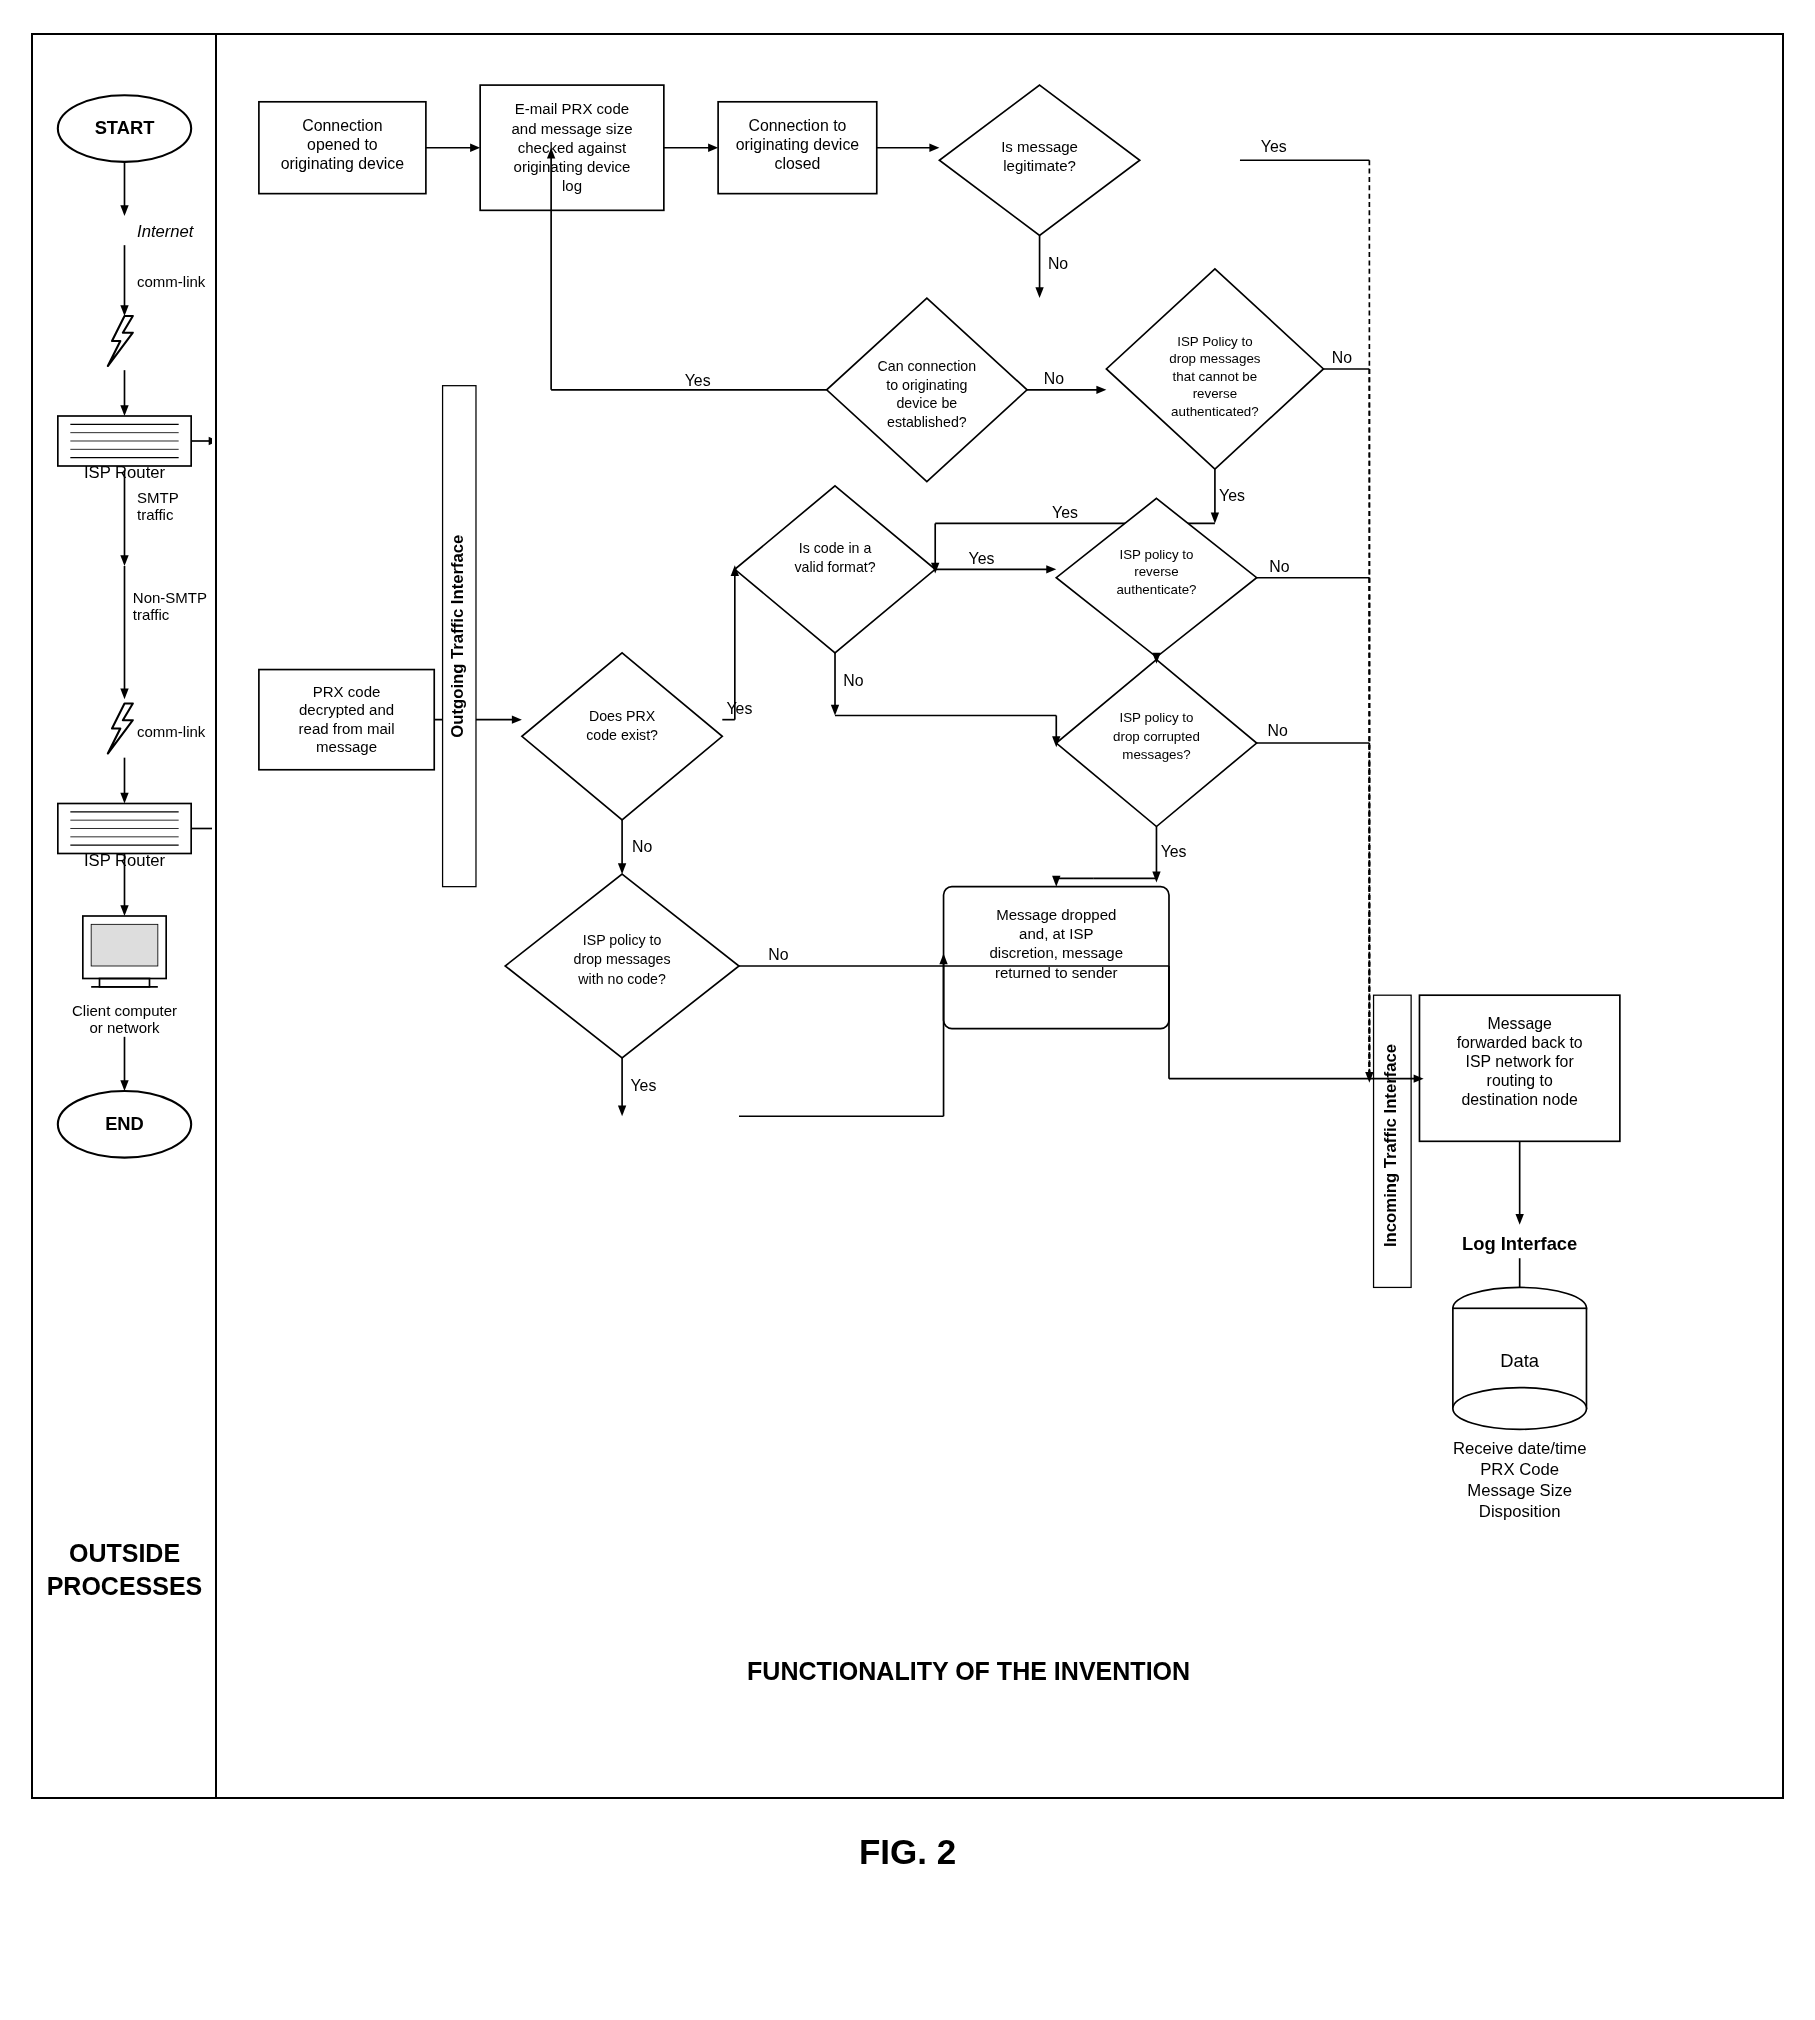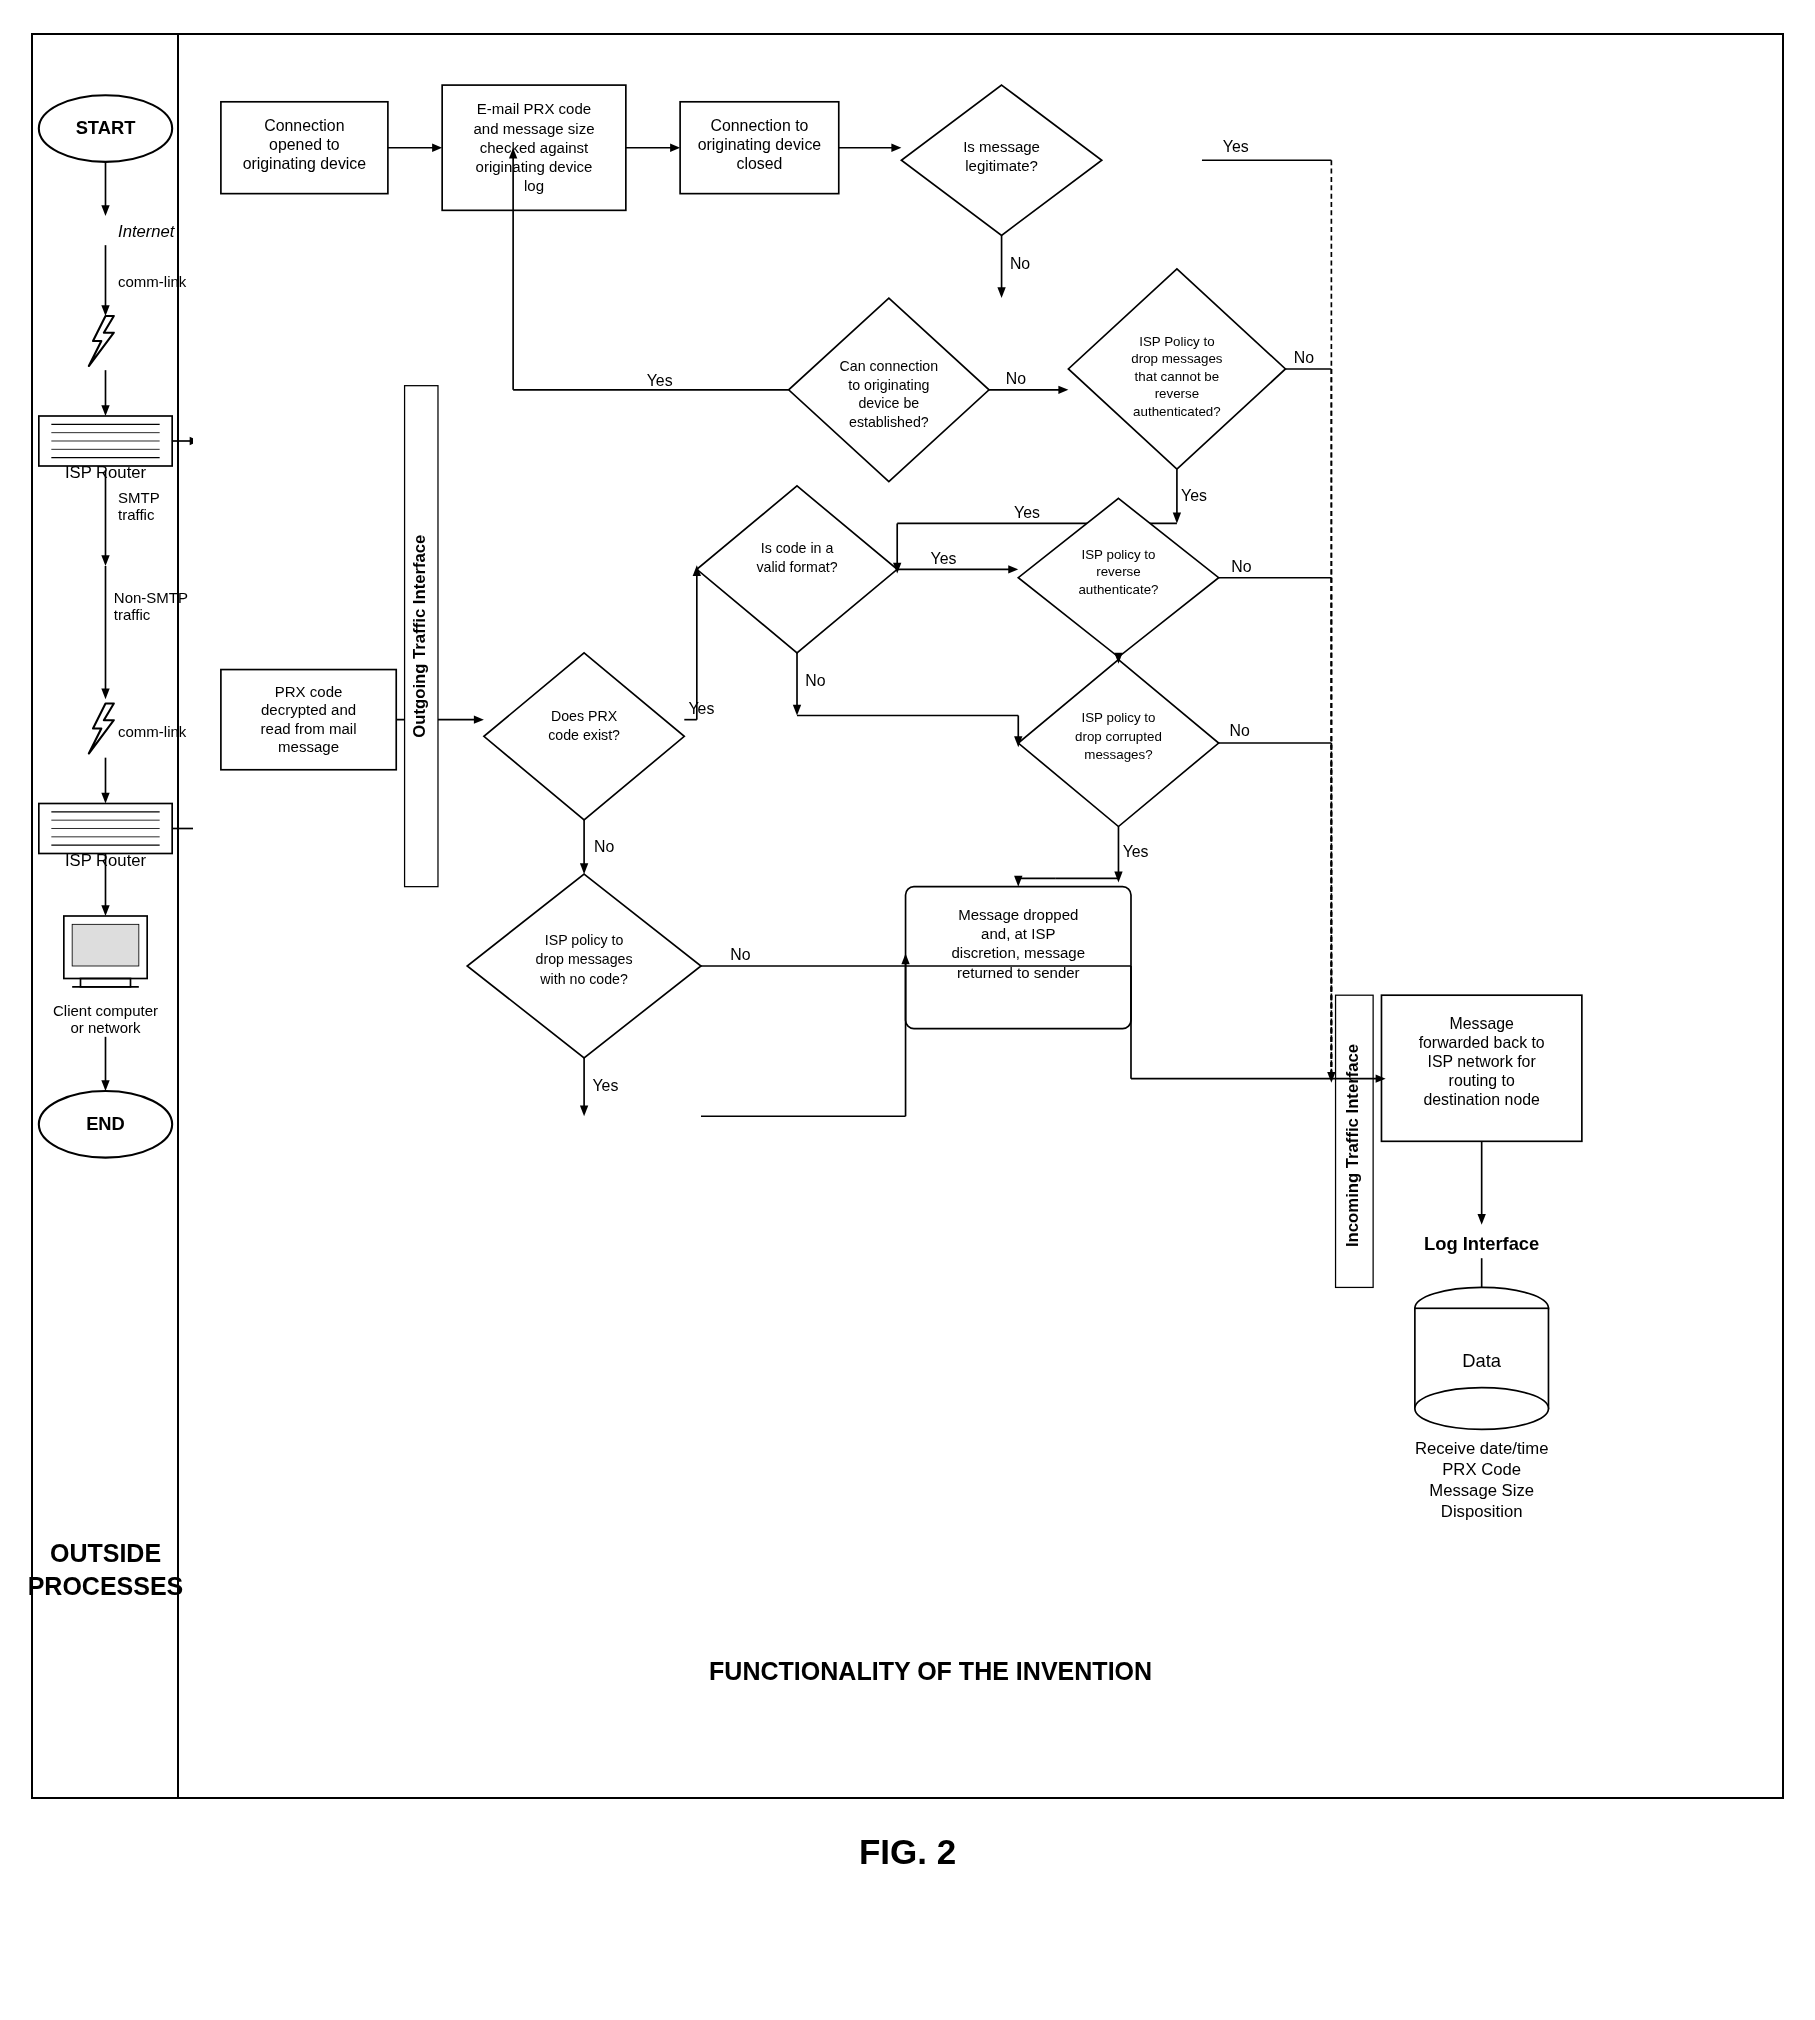--- a/index.html
+++ b/index.html
@@ -17,21 +17,21 @@
       width: 1753px;
       margin: 33px auto 0;
       border: 2.5px solid #000;
       display: flex;
       flex-direction: row;
       position: relative;
     }
 
     
     .left-panel {
-      width: 146px;
+      width: 184px;
       min-height: 1753px;
       border-right: 2.5px solid #000;
       display: flex;
       flex-direction: column;
       align-items: center;
       padding: 25px 8.3px;
       position: relative;
     }
 
     

